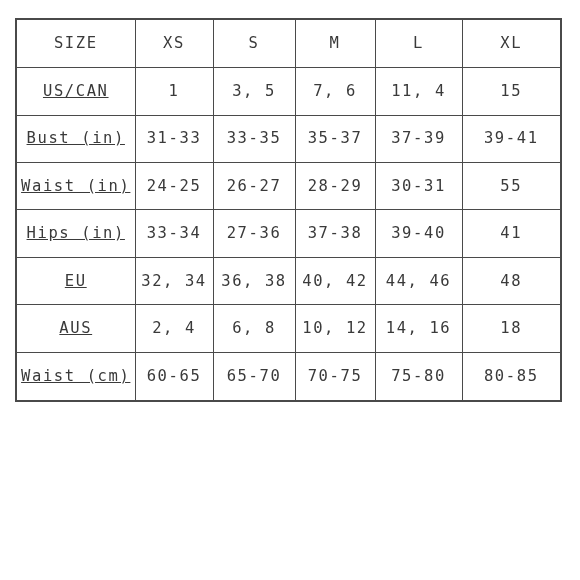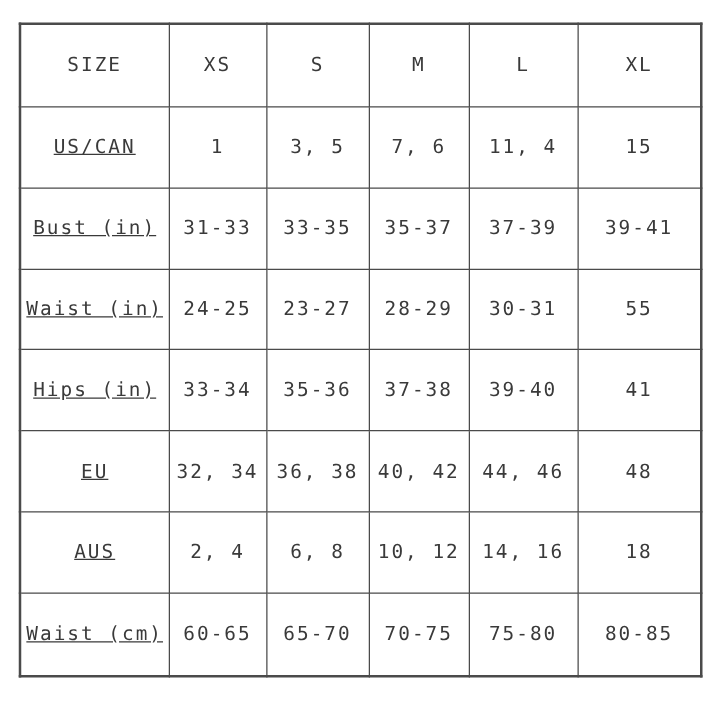--- a/index.html
+++ b/index.html
@@ -18,21 +18,21 @@
     position: absolute;
     left: 15px;
     top: 18px;
     width: 545px;
     height: 544px;
     box-sizing: border-box;
   }
 
   table.size-chart {
     width: 545px;
-    height: 524px;
+    height: 384px;
     border-collapse: collapse;
     table-layout: fixed;
     border: 2px solid #4a4a4a;
     box-sizing: border-box;
   }
 
   table.size-chart td {
     border: 1px solid #4a4a4a;
     border-collapse: collapse;
     text-align: center;
@@ -102,30 +102,30 @@
         <td>31-33</td>
         <td>33-35</td>
         <td>35-37</td>
         <td>37-39</td>
         <td>39-41</td>
       </tr>
 
       <tr>
         <td class="row-label">Waist (in)</td>
         <td>24-25</td>
-        <td>23-27</td>
+        <td>26-27</td>
         <td>28-29</td>
         <td>30-31</td>
         <td>55</td>
       </tr>
 
       <tr>
         <td class="row-label">Hips (in)</td>
         <td>33-34</td>
-        <td>35-36</td>
+        <td>27-36</td>
         <td>37-38</td>
         <td>39-40</td>
         <td>41</td>
       </tr>
 
 
       <tr>
         <td class="row-label">EU</td>
         <td>32, 34</td>
         <td>36, 38</td>

